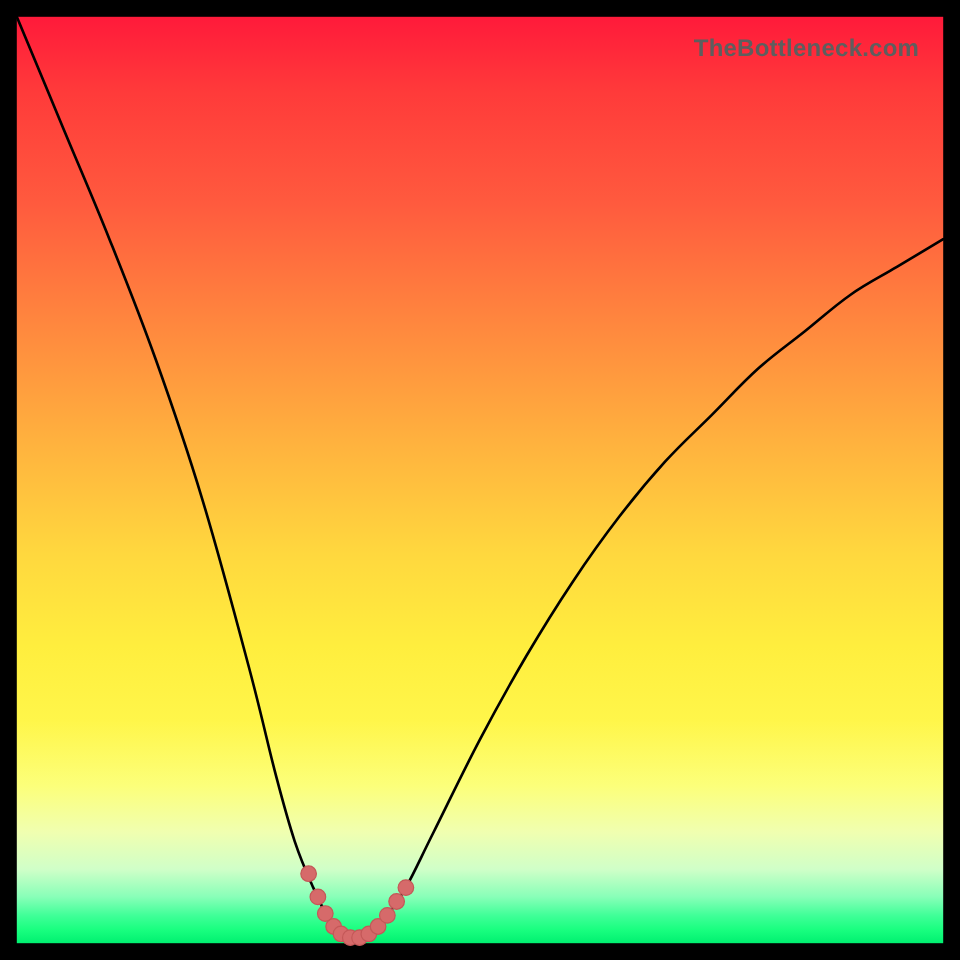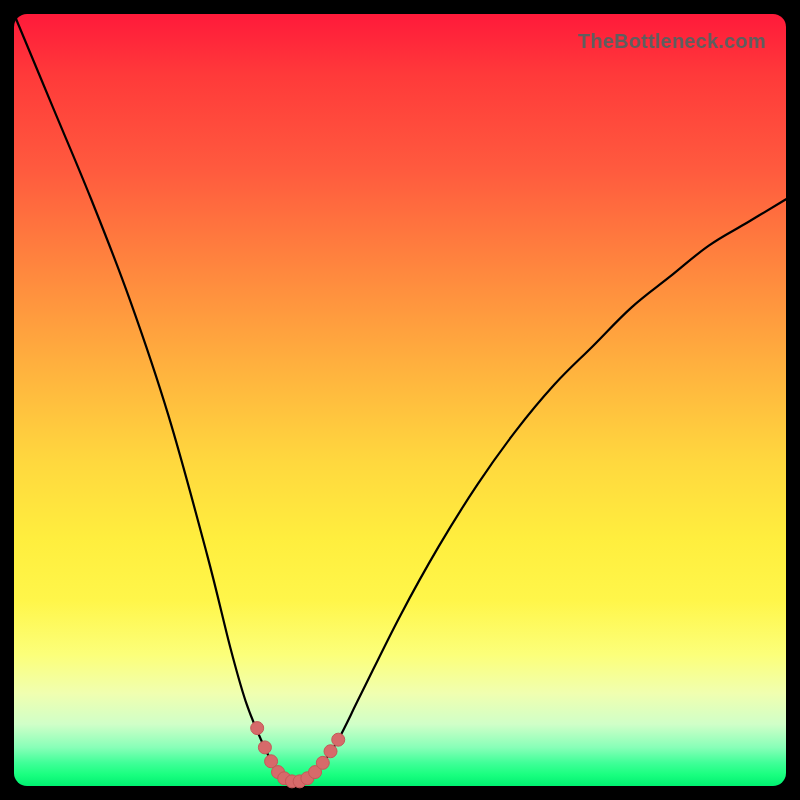--- a/index.html
+++ b/index.html
@@ -25,21 +25,20 @@
       #ffd83e 58%,
       #ffee3e 68%,
       #fff64a 76%,
       #fcff7a 83%,
       #f0ffb0 88%,
       #d0ffc8 92%,
       #88ffb8 95%,
       #40ff98 97%,
       #1aff80 98.5%,
       #00f070 100%);
-    border-radius: 13px;
   }
   .watermark {
     position: absolute;
     top: 16px;
     right: 20px;
     font-family: Arial, Helvetica, sans-serif;
     font-size: 20px;
     font-weight: 600;
     color: #5e5e5e;
     letter-spacing: 0.2px;

